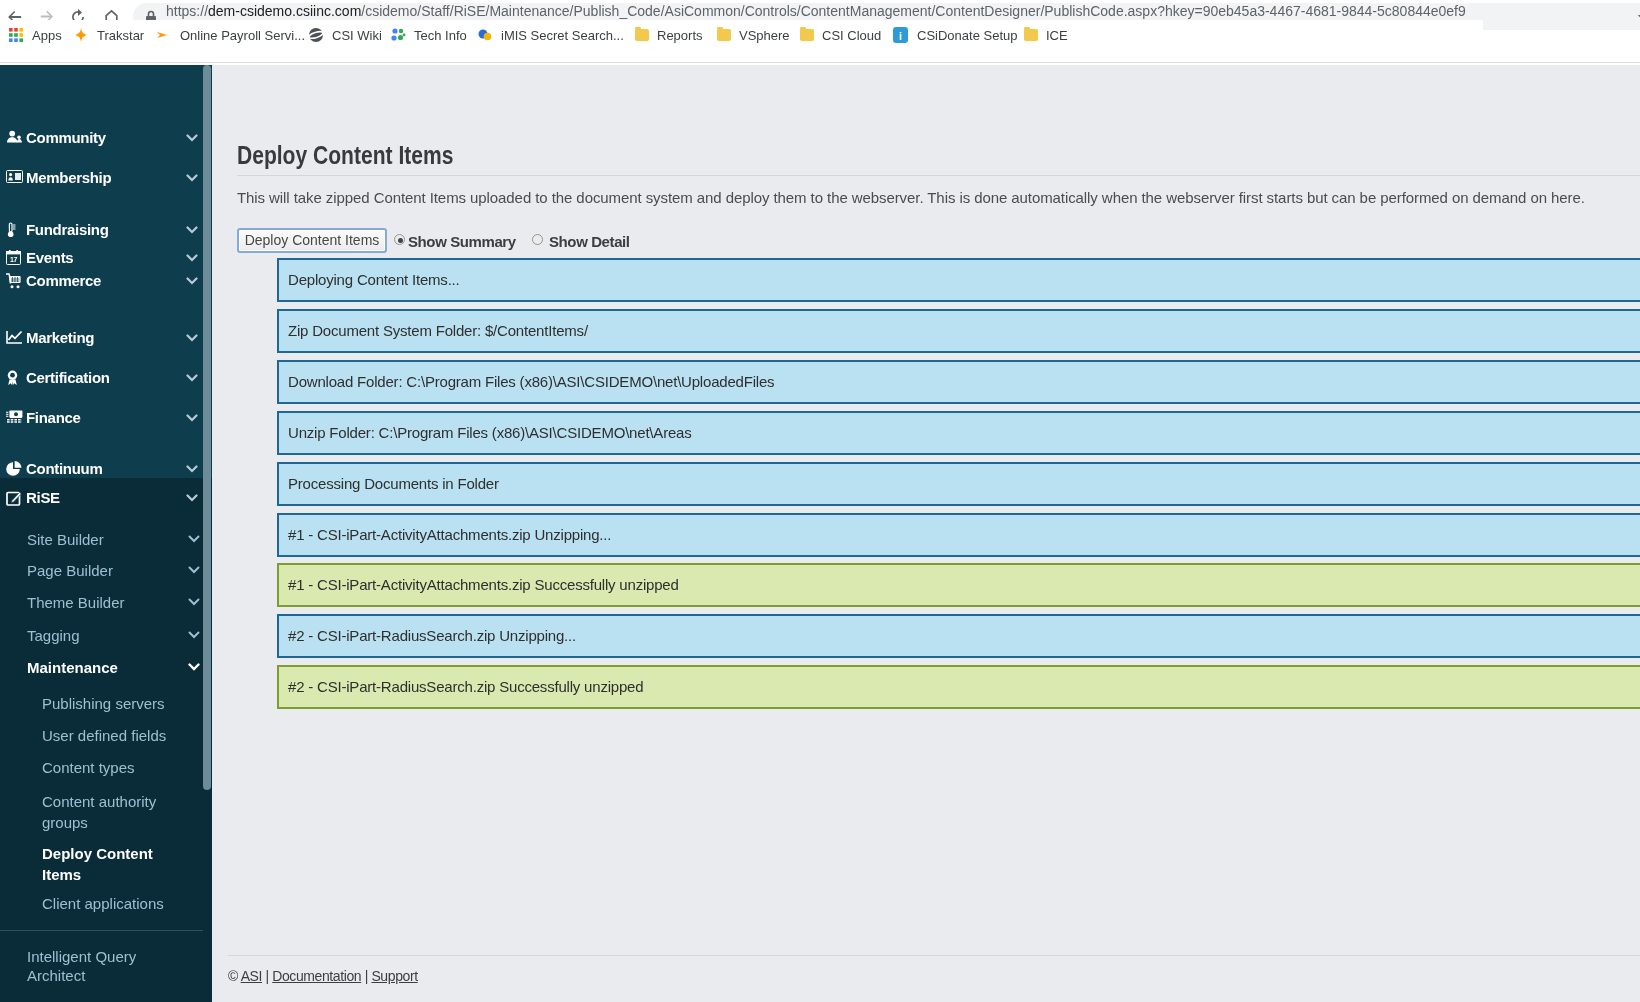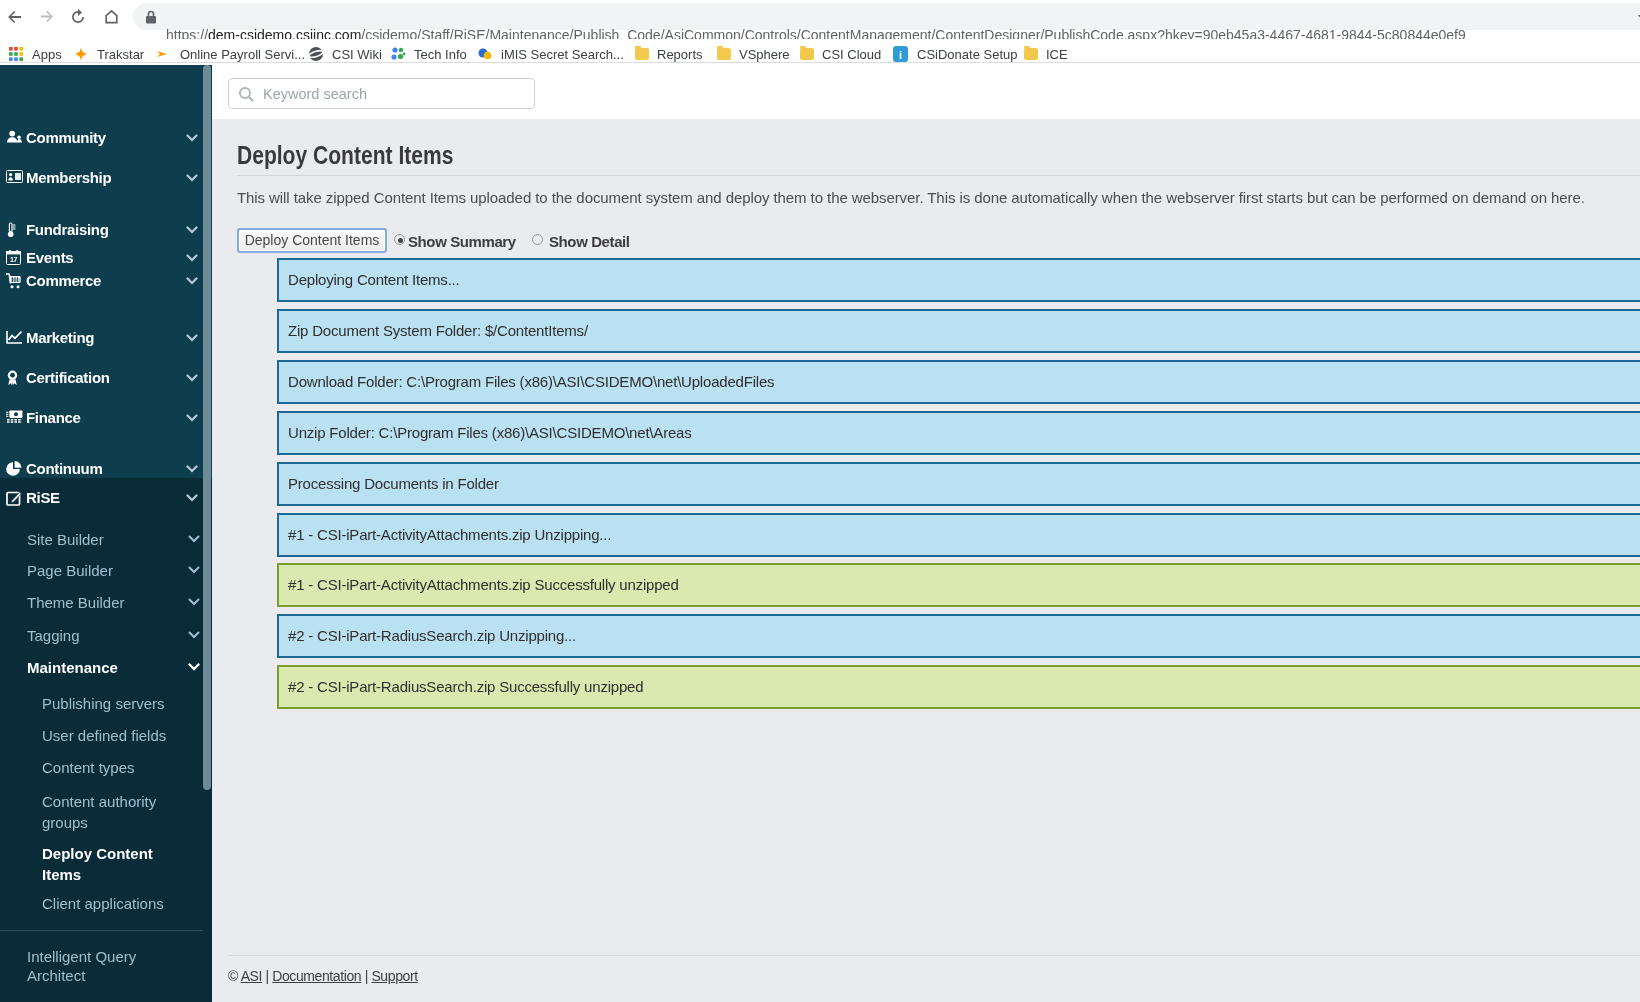--- a/index.html
+++ b/index.html
@@ -5,23 +5,23 @@
   * { margin:0; padding:0; box-sizing:border-box; }
   html,body { width:1640px; height:1002px; overflow:hidden; background:#fff;
     font-family:"Liberation Sans",sans-serif; }
   .abs { position:absolute; }
   #stage { position:relative; width:1640px; height:1002px; overflow:hidden; }
 
   
   #toolbar { left:0; top:0; width:1640px; height:32px; background:#fff; }
   #pill { left:133px; top:3px; width:1520px; height:27px; background:#f1f3f4;
     border-radius:14px; }
-  #urltext { left:166px; top:27px; font-size:14px; color:#5f6368; white-space:nowrap; }
+  #urltext { left:166px; top:3px; font-size:14px; color:#5f6368; white-space:nowrap; }
   #urltext b { color:#202124; font-weight:normal; }
-  #bookbar { left:0; top:39px; width:1483px; height:30px; background:#fff; }
+  #bookbar { left:0; top:20px; width:1483px; height:30px; background:#fff; }
   #chromeborder { left:0; top:62px; width:1640px; height:2px; background:#dadce0;
     border-bottom:1px solid #fff; }
   .bk { position:absolute; top:0; height:30px; display:flex; align-items:center;
     font-size:13px; color:#3c4043; white-space:nowrap; }
   .bk svg, .bk .fold { margin-right:8px; }
   .fold { width:14px; height:12px; background:#f2c94c; border-radius:2px; position:relative; }
   .fold:before { content:""; position:absolute; left:0; top:-2px; width:6px; height:3px;
     background:#f2c94c; border-radius:1px; }
 
   
@@ -323,29 +323,20 @@
           <div class="sub2" style="top:726px;line-height:21px">Content authority groups</div>
           <div class="sub2 white" style="top:778px;line-height:21px;width:120px">Deploy Content Items</div>
           <div class="sub2" style="top:830px">Client applications</div>
           <div class="abs" style="left:0;top:865px;width:203px;height:1px;background:#2e5060"></div>
           <div class="sub" style="top:882px;line-height:19px;width:150px">Intelligent Query Architect</div>
         </div>
     </div>
     <div class="abs" id="scrollthumb"></div>
 
     <div class="abs" id="main">
-      <div class="abs" id="topwhite">
-        <div class="abs" id="search">
-          <svg class="abs" style="left:9px;top:7px" width="17" height="17" viewBox="0 0 17 17">
-            <circle cx="7" cy="7" r="5" fill="none" stroke="#b0b6bb" stroke-width="2"></circle>
-            <path d="M10.7 10.7 15 15" stroke="#b0b6bb" stroke-width="2"></path>
-          </svg>
-          <div class="ph">Keyword search</div>
-        </div>
-      </div>
       <div class="abs" id="h1">Deploy Content Items</div>
       <div class="abs" id="hr1"></div>
       <div class="abs" id="desc">This will take zipped Content Items uploaded to the document system and deploy them to the webserver. This is done automatically when the webserver first starts but can be performed on demand on here.</div>
       <div class="abs" id="btn">Deploy Content Items</div>
       <div class="abs radio sel" style="left:182px;top:169px"></div>
       <div class="abs rlabel" style="left:196px;top:168px">Show Summary</div>
       <div class="abs radio" style="left:320px;top:169px"></div>
       <div class="abs rlabel" style="left:337px;top:168px">Show Detail</div>
       <div class="abs" id="boxes">
           <div class="box blue" style="top:193px">Deploying Content Items...</div>

